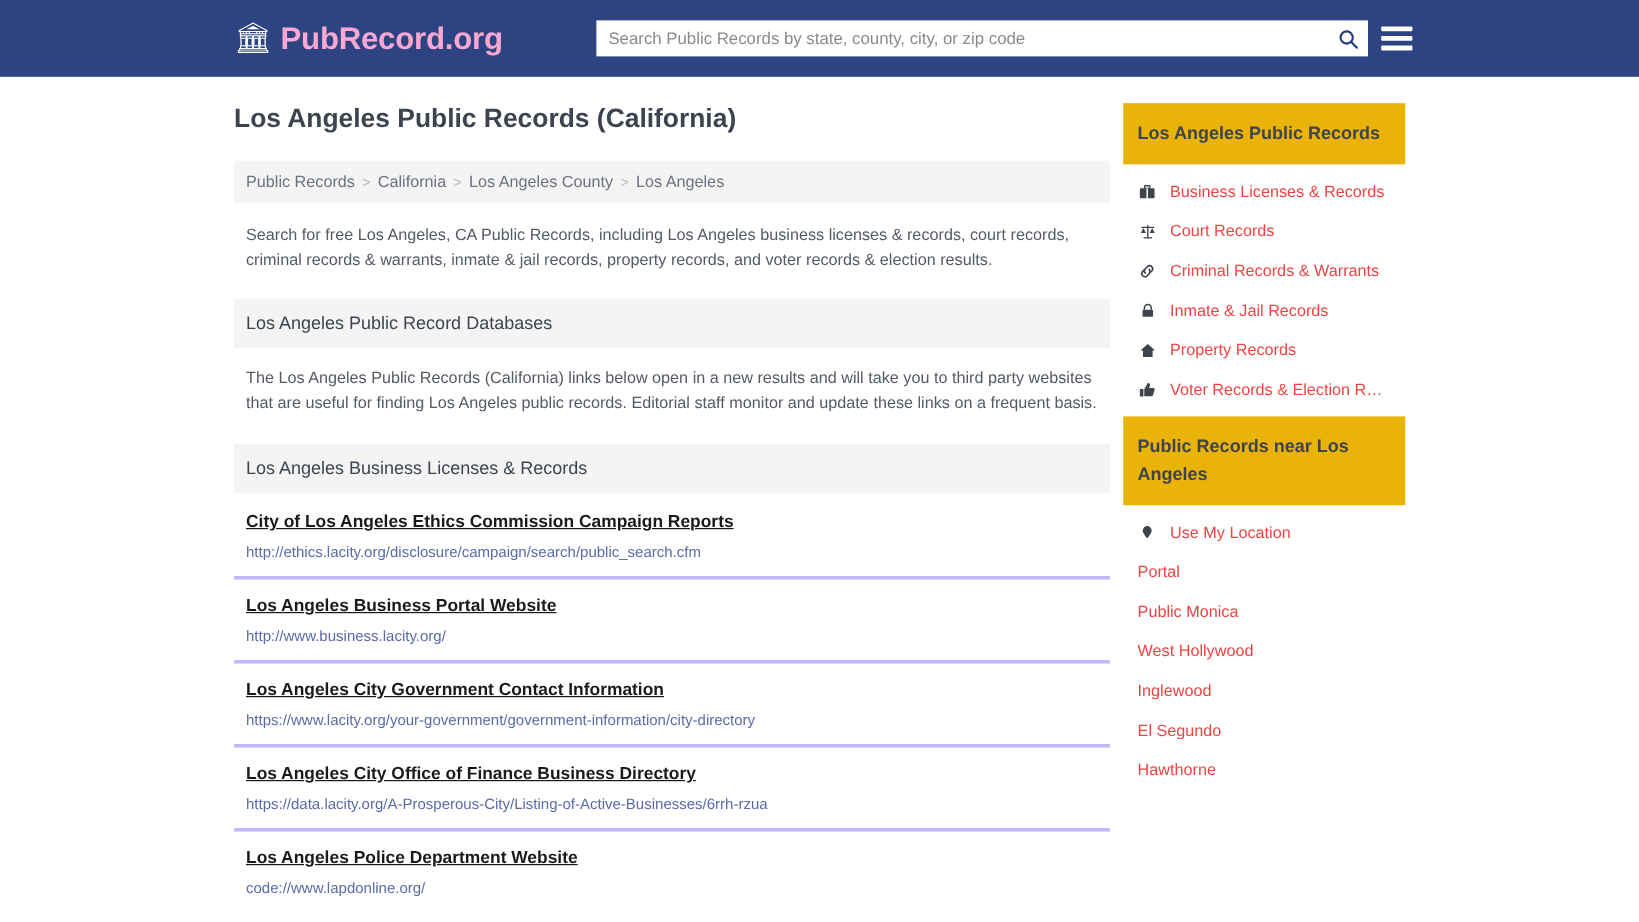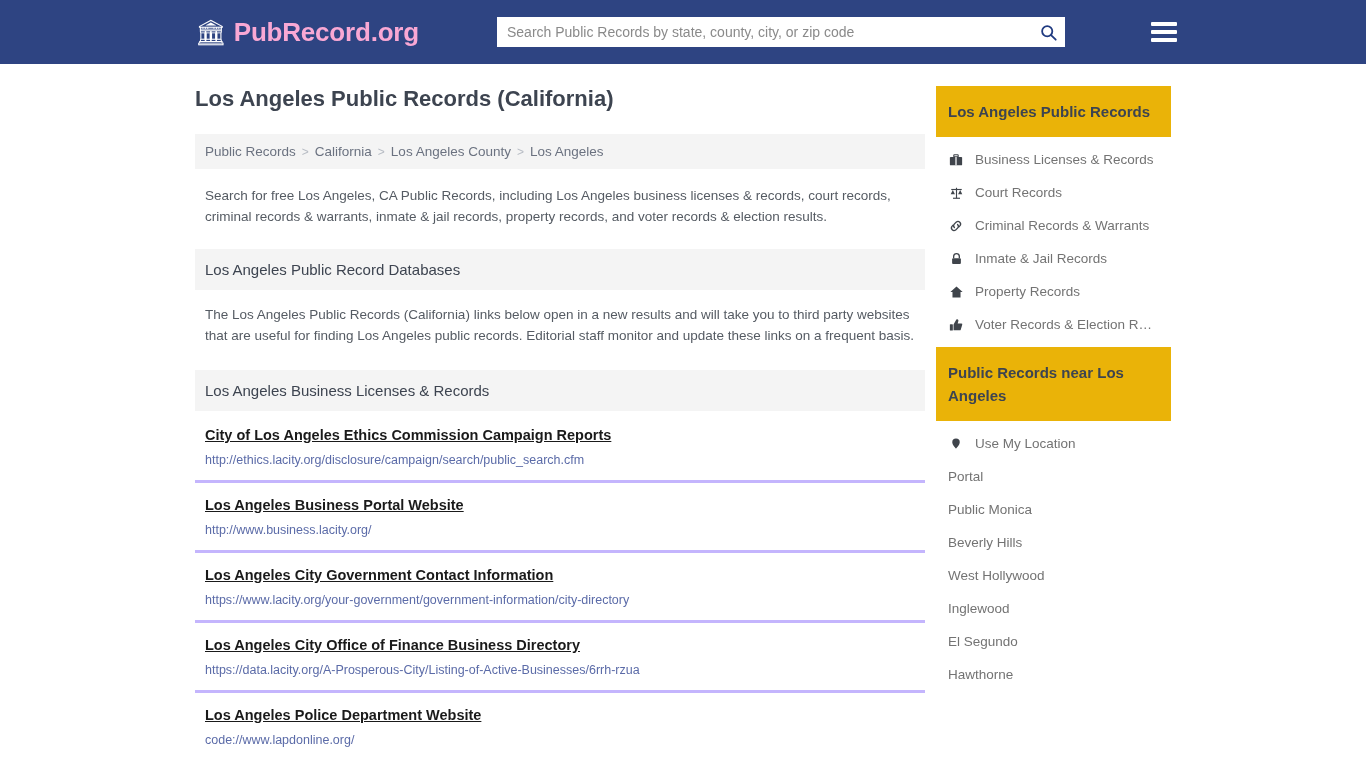--- a/index.html
+++ b/index.html
@@ -30,21 +30,21 @@
   .brand-text {
     color: #f9a8d4;
     font-size: 26px;
     font-weight: bold;
     letter-spacing: -0.2px;
   }
   .search-wrap {
     position: absolute;
     left: 497px;
     top: 17px;
-    width: 568px;
+    width: 643px;
     height: 30px;
     background: #ffffff;
     display: flex;
     align-items: center;
   }
   .search-input {
     flex: 1;
     border: 0;
     outline: none;
     height: 100%;
@@ -173,21 +173,21 @@
     color: #3d4450;
     line-height: 23px;
   }
   .side-list { padding-top: 6px; }
   .side-item {
     display: flex;
     align-items: center;
     gap: 11px;
     padding: 9px 12px;
     font-size: 13.5px;
-    color: #737373;
+    color: #ef4444;
     cursor: pointer;
     white-space: nowrap;
     overflow: hidden;
   }
   .side-item .ico {
     width: 16px;
     flex: 0 0 16px;
     display: flex;
     align-items: center;
     justify-content: center;
@@ -362,23 +362,20 @@
           <span class="lbl">Use My Location</span>
         </div>
 
         <div class="side-item no-icon">
           <span class="lbl">Portal</span>
         </div>
         <div class="side-item no-icon">
           <span class="lbl">Public Monica</span>
         </div>
         <div class="side-item no-icon">
-          <span class="lbl">Beverly Hills</span>
-        </div>
-        <div class="side-item no-icon">
           <span class="lbl">West Hollywood</span>
         </div>
         <div class="side-item no-icon">
           <span class="lbl">Inglewood</span>
         </div>
         <div class="side-item no-icon">
           <span class="lbl">El Segundo</span>
         </div>
         <div class="side-item no-icon">
           <span class="lbl">Hawthorne</span>

